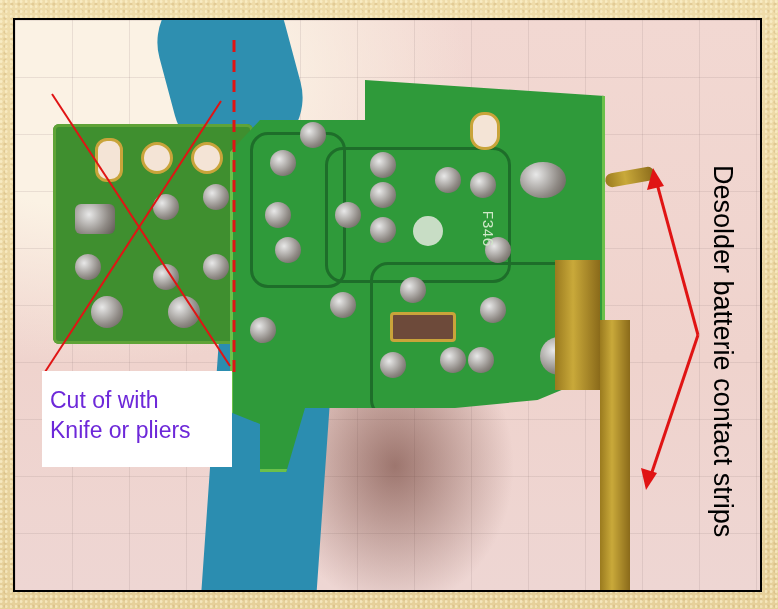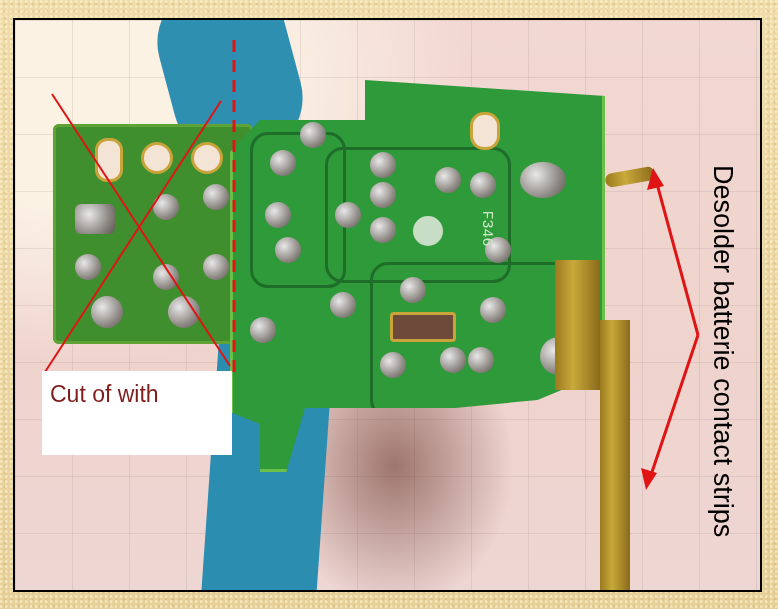--- a/index.html
+++ b/index.html
@@ -35,22 +35,22 @@
     clip-path:polygon(8% 12%,36% 12%,36% 2%,100% 6%,100% 75%,82% 82%,60% 84%,20% 84%,15% 100%,8% 100%,8% 88%,0% 85%,0% 20%);
     box-shadow:inset 0 0 0 3px #6bc04a;}
   .trace{position:absolute;border:3px solid #1e6e2a;border-radius:18px;}
   .pad{position:absolute;width:26px;height:26px;border-radius:50%;
     background:radial-gradient(circle at 35% 35%,#e8e8e8,#8f8a85 60%,#5c5550);}
   .hole{position:absolute;border-radius:50%;background:#f4e4d6;border:3px solid #c9a43a;}
   .brass{position:absolute;background:linear-gradient(90deg,#9a7a1e,#c9a93a 40%,#8a6a1a);}
   .silk{position:absolute;left:453px;top:200px;color:#cfe8c8;font-size:15px;
     transform:rotate(90deg);font-family:"Liberation Mono",monospace;}
   .dot{position:absolute;left:398px;top:196px;width:30px;height:30px;border-radius:50%;background:#c8ddc5;}
-  .caption{position:absolute;background:#fff;color:#7f1d1d;font-size:23px;line-height:30px;
-    padding:8px 8px;}
+  .caption{position:absolute;background:#fff;color:#6d28d9;font-size:23px;line-height:30px;
+    padding:14px 8px;}
   .cap-cut{left:42px;top:371px;width:174px;height:68px;}
   .vtext{position:absolute;left:700px;top:165px;width:40px;height:390px;}
   .vtext span{position:absolute;left:0;top:0;transform-origin:0 0;transform:translate(38px,0) rotate(90deg);
     white-space:nowrap;font-size:27px;color:#000;}
   svg.overlay{position:absolute;left:0;top:0;width:778px;height:609px;pointer-events:none;}
 </style>
 </head>
 <body>
 
 <div class="frame">
@@ -115,17 +115,18 @@
   <line x1="52" y1="94" x2="230" y2="366" stroke="#e01414" stroke-width="2"></line>
   <line x1="221" y1="101" x2="45" y2="372" stroke="#e01414" stroke-width="2"></line>
   <line x1="698" y1="335" x2="656" y2="180" stroke="#e01414" stroke-width="3"></line>
   <polygon points="653,168 647,190 664,186" fill="#e01414"></polygon>
   <line x1="698" y1="335" x2="650" y2="478" stroke="#e01414" stroke-width="3"></line>
   <polygon points="646,490 641,468 657,473" fill="#e01414"></polygon>
 </svg>
 
 <div class="caption cap-cut">
   <div>Cut of with</div>
+  <div>Knife or pliers</div>
 </div>
 
 <div class="vtext">
   <span>Desolder batterie contact strips</span>
 </div>
 
 </body></html>

